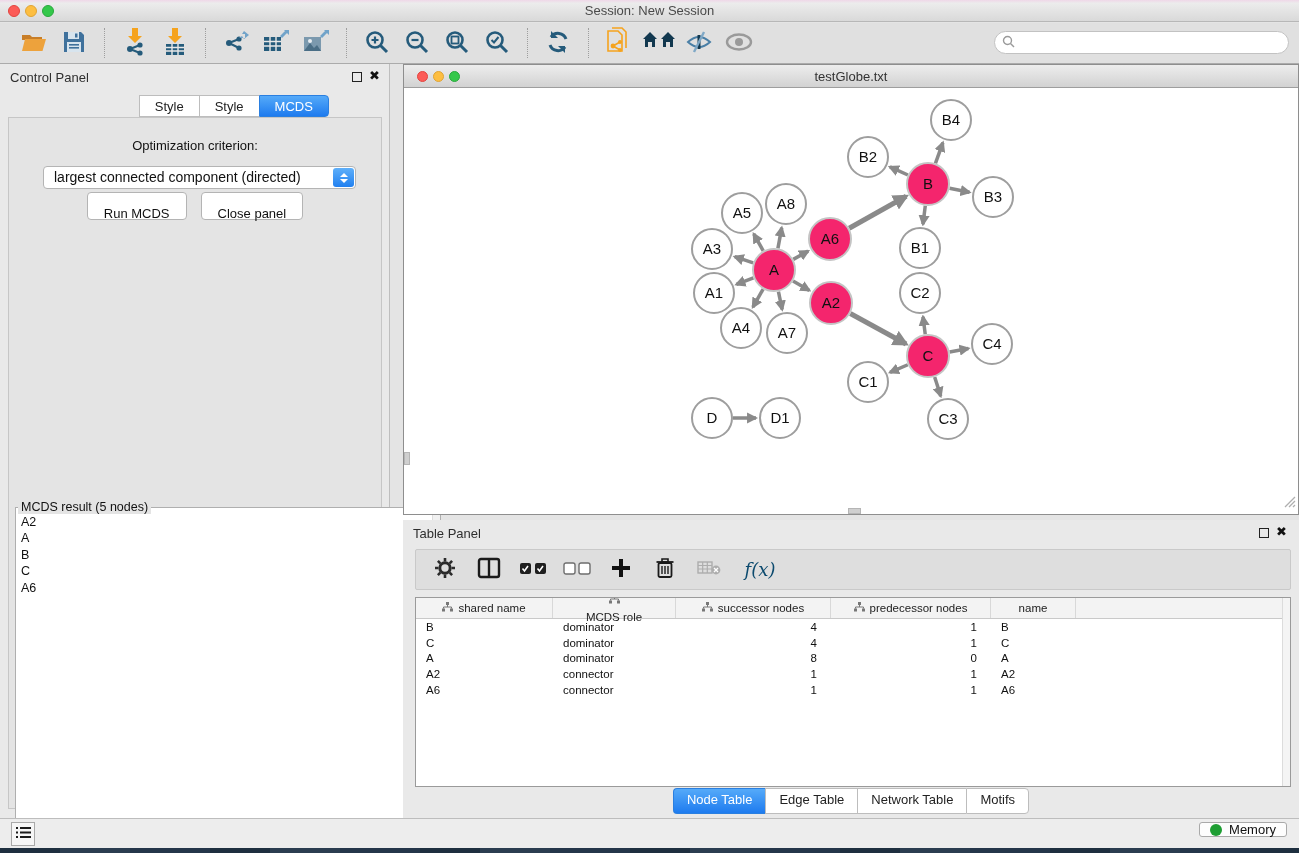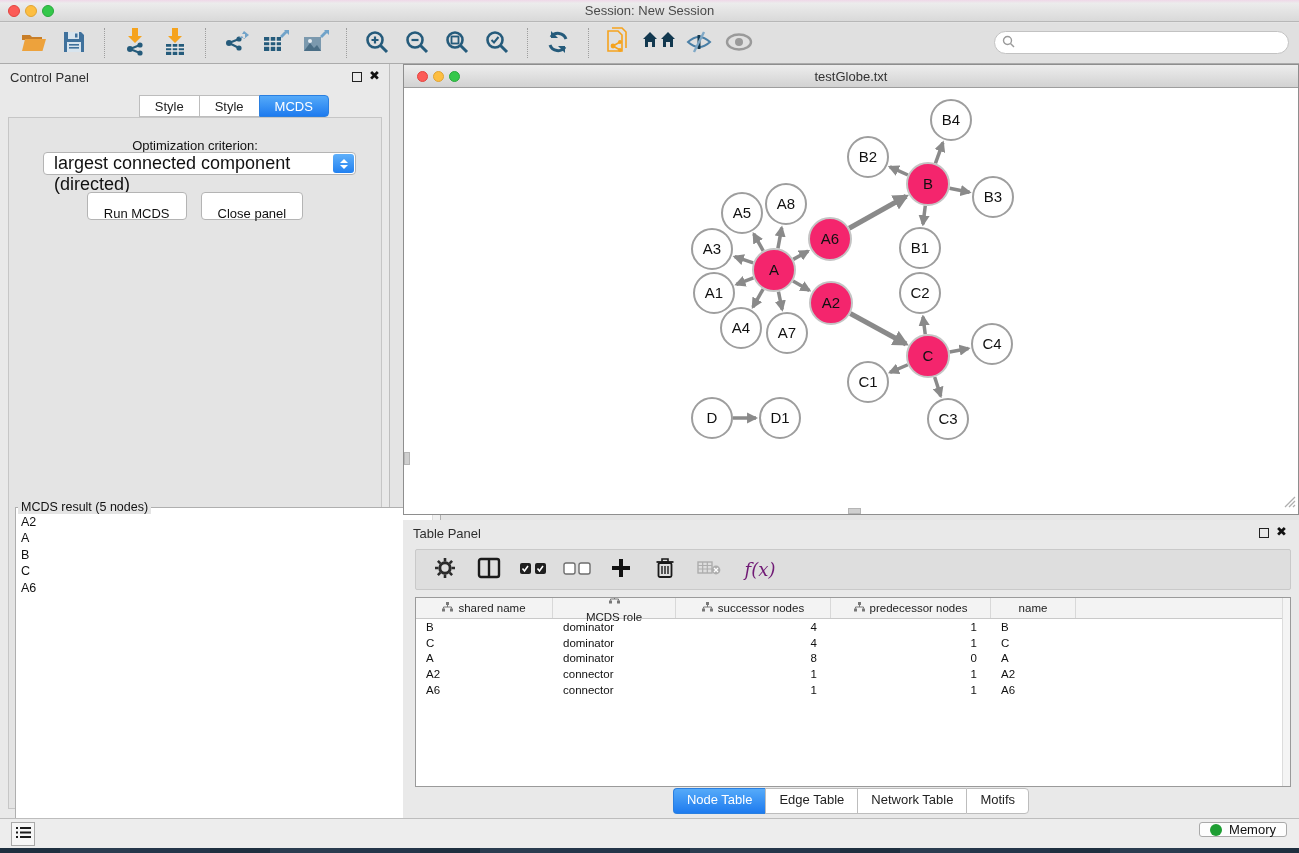--- a/index.html
+++ b/index.html
@@ -34,22 +34,22 @@
   .panel-close{position:absolute;top:4px;font-size:13px;font-weight:bold;color:#111;}
   .cp-tabs{position:absolute;left:0;top:31px;width:100%;display:flex;justify-content:center;}
   .cp-tab{height:22px;line-height:21px;padding:0 15px;font-size:13px;background:#FFF;
     border:1px solid #BDBDBD;border-right:none;color:#222;}
   .cp-tab:first-child{border-radius:4px 0 0 4px;margin-top:37px;}
   .cp-tab:last-child{border-radius:0 4px 4px 0;border-right:1px solid #BDBDBD;}
   .cp-tab.active{background:linear-gradient(#55AAF9,#1E7BEF);color:#FFF;border-color:#2A7FE0;}
   .cp-content{position:absolute;left:8px;top:53px;width:374px;height:692px;
     background:#E4E4E4;border:1px solid #C6C6C6;}
   .opt-label{position:absolute;left:0;top:20px;width:100%;text-align:center;font-size:13px;color:#111;}
-  .dropdown{position:absolute;left:34px;top:34px;width:313px;height:23px;background:#FFF;
-    border:1px solid #B4B4B4;border-radius:4px;font-size:18px;color:#111;line-height:21px;
+  .dropdown{position:absolute;left:34px;top:48px;width:313px;height:23px;background:#FFF;
+    border:1px solid #B4B4B4;border-radius:4px;font-size:14px;color:#111;line-height:21px;
     padding-left:10px;}
   .dd-stepper{position:absolute;right:1px;top:1px;width:21px;height:19px;border-radius:3px;
     background:linear-gradient(#5FB0FA,#2180F0);display:flex;flex-direction:column;
     align-items:center;justify-content:center;gap:2px;}
   .dd-up{width:0;height:0;border-left:4px solid transparent;border-right:4px solid transparent;
     border-bottom:4px solid #FFF;}
   .dd-down{width:0;height:0;border-left:4px solid transparent;border-right:4px solid transparent;
     border-top:4px solid #FFF;}
   .cp-btn-row{position:absolute;left:0;top:74px;width:100%;display:flex;justify-content:center;gap:14px;}
   .mac-btn{height:23px;padding:13px 16px;background:#FFF;border:1px solid #B4B4B4;border-radius:4px;
@@ -72,21 +72,21 @@
   .net-title{position:absolute;top:4px;left:0;width:100%;text-align:center;font-size:13px;color:#333;}
   .net-canvas{position:absolute;left:0;top:23px;width:894px;height:426px;background:#FFF;}
   .grip{position:absolute;right:2px;bottom:2px;}
   .edge-handle-left{position:absolute;left:0px;top:364px;width:6px;height:13px;background:#CFCFCF;border:1px solid #B5B5B5;}
   .edge-handle-bottom{position:absolute;left:444px;bottom:0px;width:13px;height:6px;background:#CFCFCF;border:1px solid #B5B5B5;}
   
   .table-panel{position:absolute;left:403px;top:520px;width:896px;height:298px;background:#E9E9E9;}
   .tp-toolbar{position:absolute;left:12px;top:29px;width:876px;height:41px;background:#DEDEDE;
     border:1px solid #C9C9C9;border-radius:2px;display:flex;align-items:center;gap:14px;padding-left:14px;}
   .tp-btn{width:30px;height:30px;display:flex;align-items:center;justify-content:center;border:none;background:transparent;}
-  .fx{font-family:"DejaVu Serif","Liberation Serif",serif;font-style:italic;font-size:18px;color:#701a75;}
+  .fx{font-family:"DejaVu Serif","Liberation Serif",serif;font-style:italic;font-size:18px;color:#0c4a6e;}
   .data-table{position:absolute;left:12px;top:77px;width:876px;height:190px;background:#FFF;
     border:1px solid #9A9A9A;overflow:hidden;}
   .dt-scroll{position:absolute;right:0;top:0;width:8px;height:100%;background:#F4F4F4;border-left:1px solid #DCDCDC;}
   .dt-header{display:flex;height:21px;background:#F3F3F3;border-bottom:1px solid #C9C9C9;}
   .th{display:flex;align-items:center;justify-content:center;gap:5px;font-size:11.5px;color:#222;
     border-right:1px solid #D8D8D8;height:100%;}
   .tr{display:flex;height:15.8px;align-items:center;}
   .td{font-size:11.5px;color:#111;padding:0 10px;white-space:nowrap;overflow:hidden;}
   .td.num{text-align:right;padding-right:14px;}
   .tp-tabs{position:absolute;left:0;top:268px;width:100%;display:flex;justify-content:center;}

